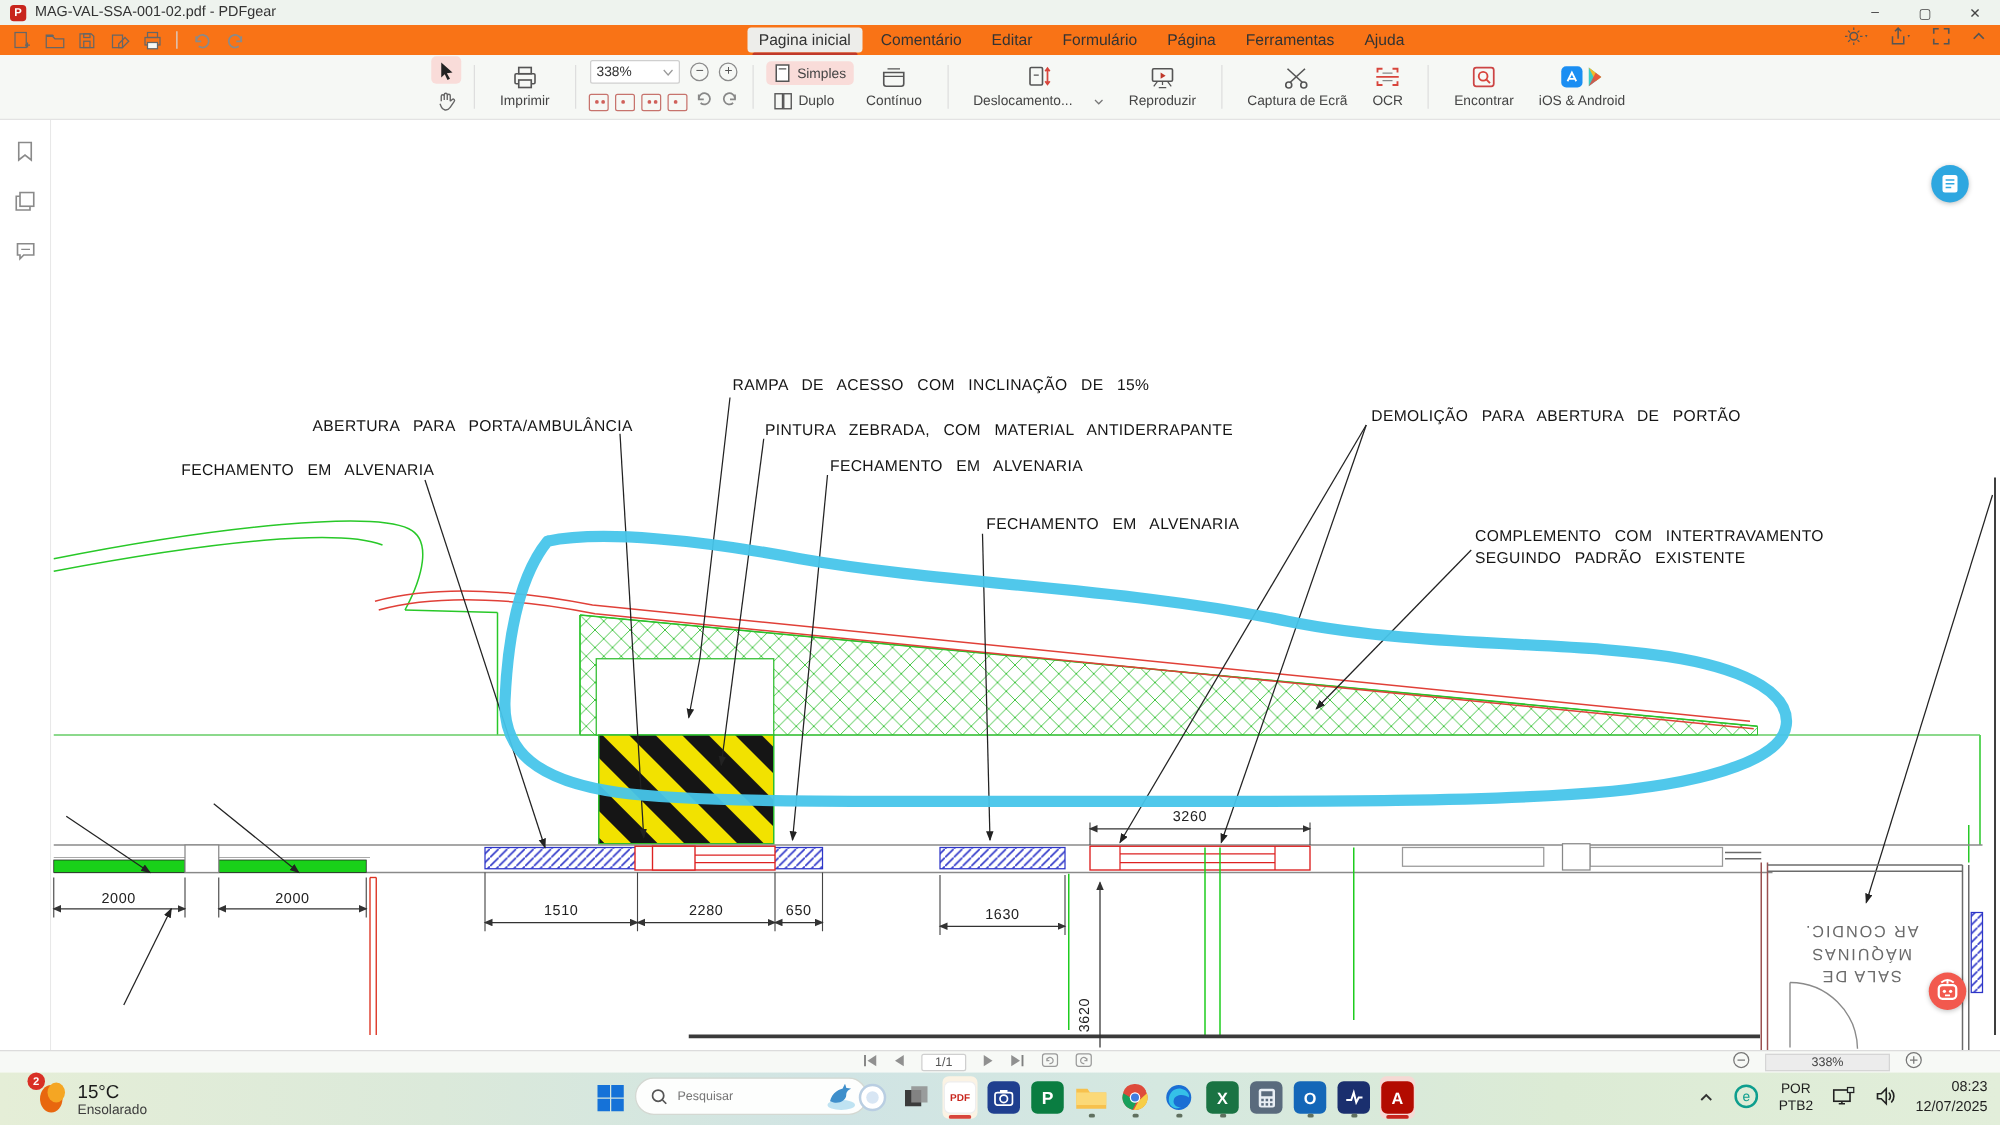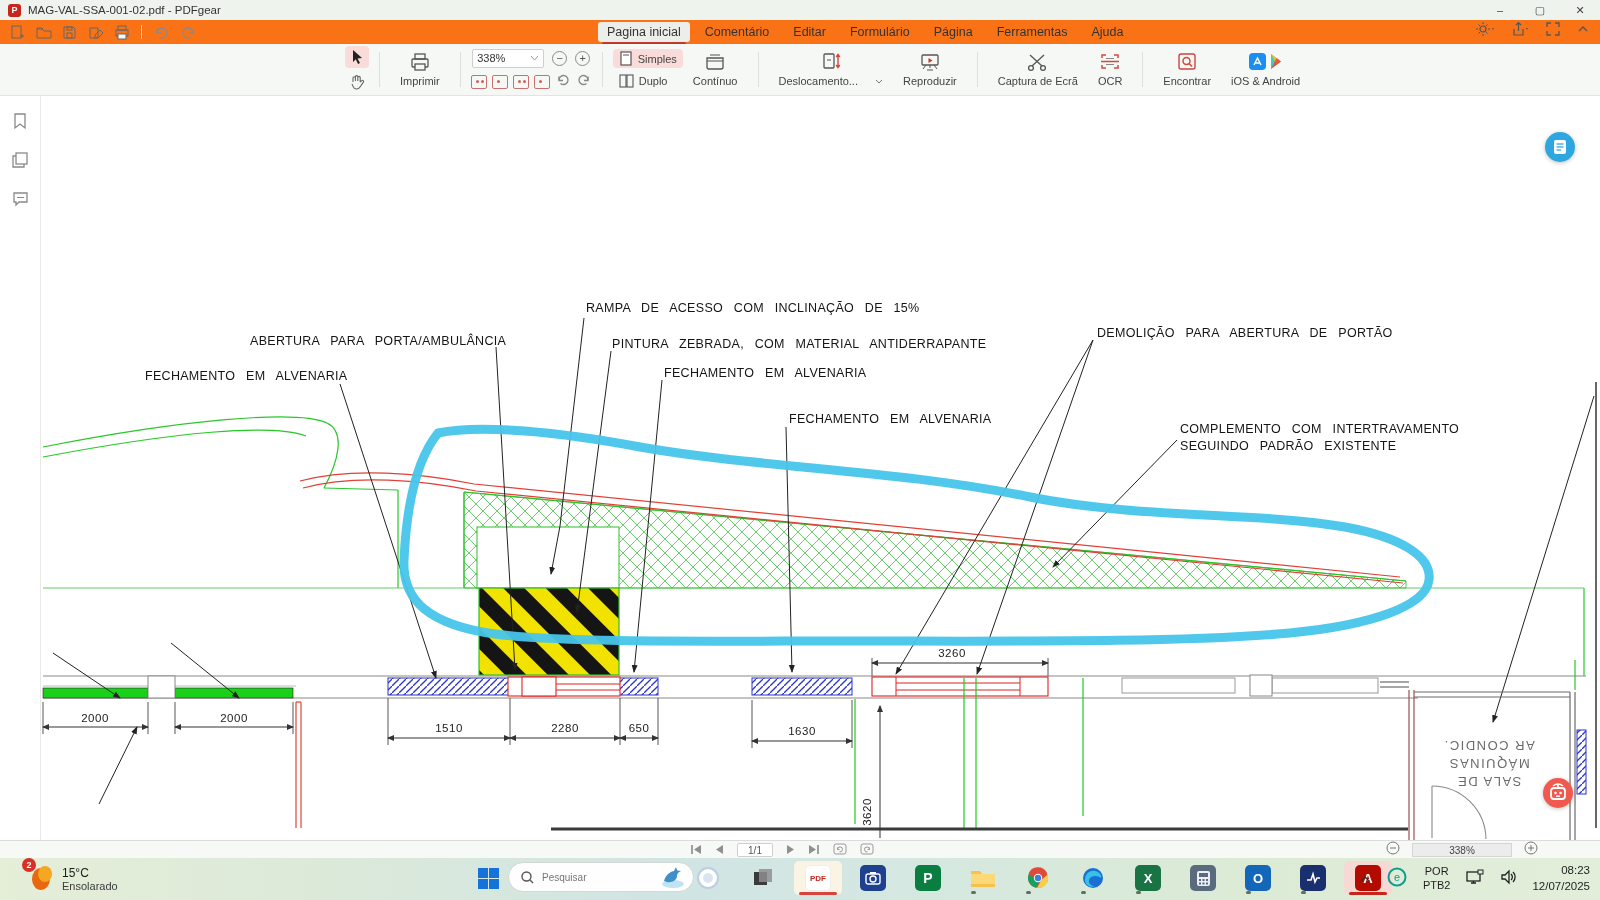--- a/index.html
+++ b/index.html
@@ -52,28 +52,28 @@
   .nav-center { position:absolute; left:690px; top:0; height:18px; display:flex; align-items:center; gap:13px; }
   .pagebox { width:36px; height:14px; border:1px solid #cfcfcf; background:#fff; border-radius:2px; font-size:10px; color:#555; text-align:center; line-height:13px; }
   .zoom-right { position:absolute; right:62px; top:0; height:18px; display:flex; align-items:center; gap:12px; }
   .zoombox { width:100px; height:14px; background:#ececec; border:1px solid #d5d5d5; font-size:10px; color:#444; text-align:center; line-height:13px; }
 
   
   .taskbar { position:absolute; left:0; top:858px; width:1600px; height:42px;
     background:linear-gradient(90deg,#e5eed7 0%,#dbe9da 22%,#d0e4e4 42%,#d5e8e0 58%,#dcebd5 78%,#e2eeda 100%); }
   .weather { position:absolute; left:28px; top:3px; display:flex; align-items:center; gap:6px; }
   .w-badge { position:absolute; left:-6px; top:-3px; width:14px; height:14px; border-radius:50%; background:#d93025; color:#fff; font-size:9px; font-weight:bold; text-align:center; line-height:14px; }
-  .w-temp { font-size:12px; color:#1b1b1b; }
+  .w-temp { font-size:15px; color:#1b1b1b; }
   .w-cond { font-size:11px; color:#3c3c3c; }
   .startbtn { position:absolute; left:478px; top:10px; width:21px; height:21px; display:grid; grid-template-columns:10px 10px; grid-gap:1px; }
   .startbtn b { background:#1572d8; width:10px; height:10px; }
   .searchpill { position:absolute; left:508px; top:4px; width:186px; height:30px; background:#fdfefd; border:1px solid #d4d8d2; border-radius:16px; display:flex; align-items:center; padding:0 4px 0 12px; }
   .searchpill input { border:none; outline:none; background:transparent; font-size:10px; color:#555; width:118px; margin-left:8px; font-family:"Liberation Sans",sans-serif; }
   .tiles { position:absolute; left:684px; top:3px; display:flex; gap:7px; }
-  .tile { width:48px; height:34px; display:flex; align-items:center; justify-content:center; position:relative; border-radius:5px; }
+  .tile { width:28px; height:34px; display:flex; align-items:center; justify-content:center; position:relative; border-radius:5px; }
   .tile .dot { position:absolute; bottom:1px; left:12px; width:5px; height:3px; border-radius:2px; background:#60705f; }
   .tile.active { background:#fbf3e4; }
   .tile.active::after { content:""; position:absolute; bottom:0; left:5px; right:5px; height:3px; background:#d8453c; border-radius:2px; }
   .tile.active2 { background:#f6d9d4; }
   .tile.active2::after { content:""; position:absolute; bottom:0; left:5px; right:5px; height:3px; background:#c8251d; border-radius:2px; }
   .appic { width:26px; height:26px; border-radius:5px; display:flex; align-items:center; justify-content:center; font-weight:bold; }
   .tray { position:absolute; right:0; top:0; height:42px; display:flex; align-items:center; }
   .tray-txt { font-size:11px; color:#1f1f1f; text-align:center; line-height:1.25; }
   .clock { font-size:11.5px; color:#1f1f1f; text-align:right; line-height:1.35; margin-left:14px; margin-right:10px; }
 

